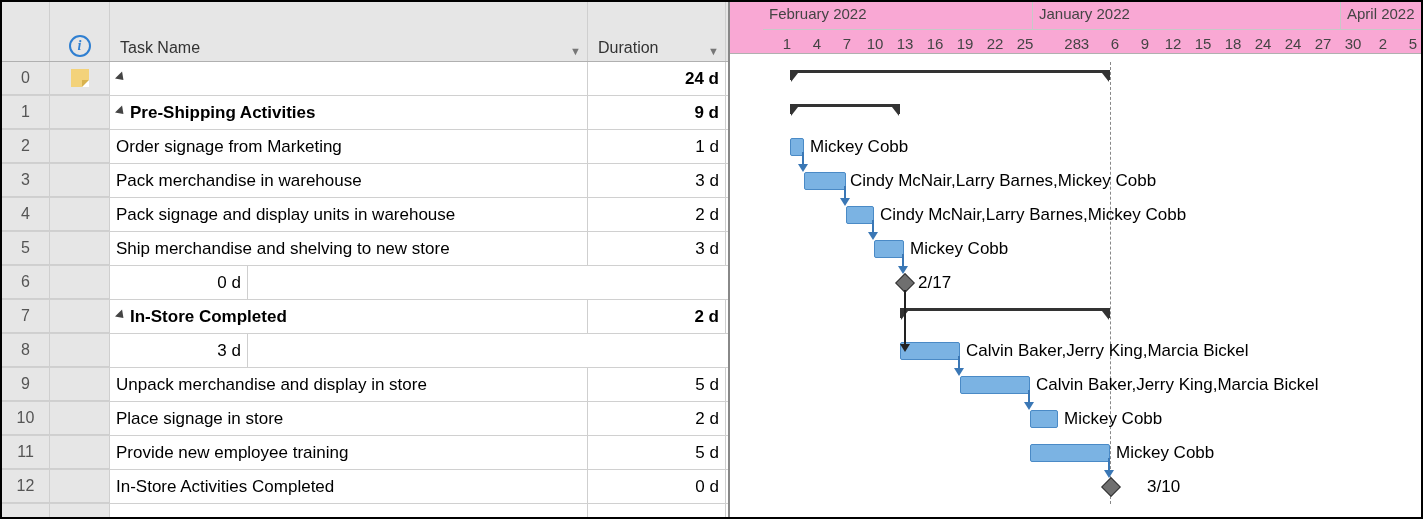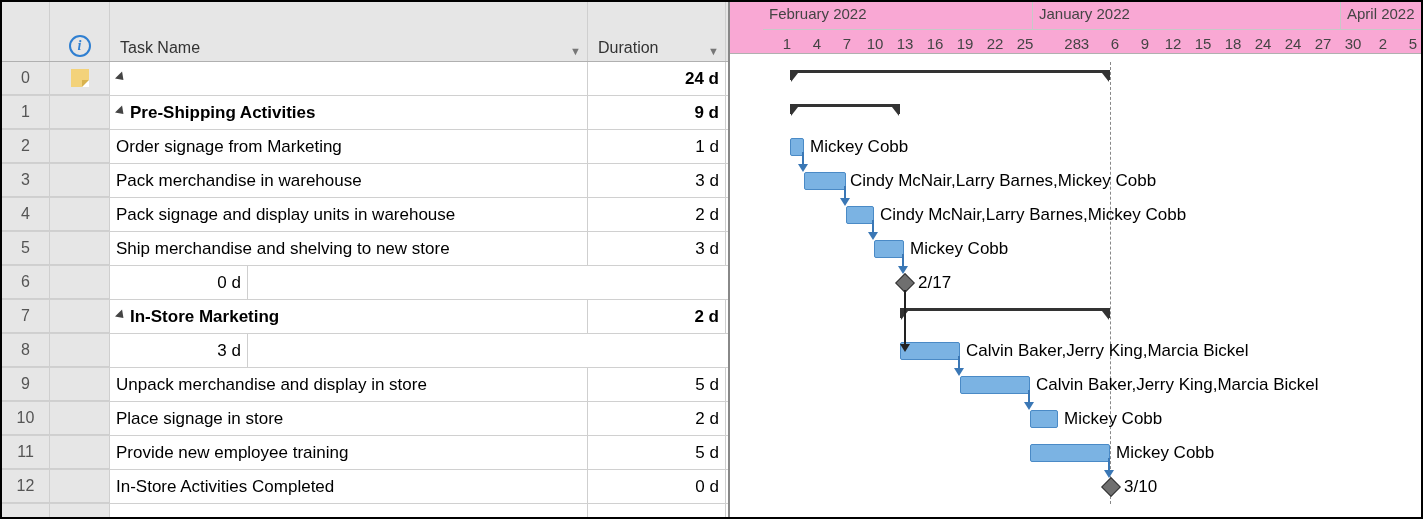--- a/index.html
+++ b/index.html
@@ -231,21 +231,21 @@
         <div class="row">
           <div class="cell col-idx">6</div>
           <div class="cell col-ind"></div>
           <div class="cell col-dur">0 d</div>
         </div>
         <div class="row">
           <div class="cell col-idx">7</div>
           <div class="cell col-ind"></div>
           <div class="cell col-task indent1">
             <span class="expander"></span>
-            <span class="bold">In-Store Marketing</span>
+            <span class="bold">In-Store Completed</span>
           </div>
           <div class="cell col-dur bold">2 d</div>
         </div>
         <div class="row">
           <div class="cell col-idx">8</div>
           <div class="cell col-ind"></div>
           <div class="cell col-dur">3 d</div>
         </div>
         <div class="row">
           <div class="cell col-idx">9</div>
@@ -338,21 +338,21 @@
         <div class="bar-label" style="left: 236px; top: 279px;">Calvin Baker,Jerry King,Marcia Bickel</div>
         <div class="bar" style="left: 230px; top: 314px; width: 70px;"></div>
         <div class="bar-label" style="left: 306px; top: 313px;">Calvin Baker,Jerry King,Marcia Bickel</div>
         <div class="bar" style="left: 300px; top: 348px; width: 28px;"></div>
         <div class="bar-label" style="left: 334px; top: 347px;">Mickey Cobb</div>
         <div class="bar" style="left: 300px; top: 382px; width: 80px;"></div>
         <div class="bar-label" style="left: 386px; top: 381px;">Mickey Cobb</div>
         <div class="milestone" style="left: 168px; top: 214px;"></div>
         <div class="bar-label" style="left: 188px; top: 211px;">2/17</div>
         <div class="milestone" style="left: 374px; top: 418px;"></div>
-        <div class="bar-label" style="left: 394px; top: 415px;">3/10</div>
+        <div class="bar-label" style="left: 417px; top: 415px;">3/10</div>
         <div class="link-arrow" style="left: 68px; top: 90px;"></div>
         <div class="link-arrow" style="left: 110px; top: 124px;"></div>
         <div class="link-arrow" style="left: 138px; top: 158px;"></div>
         <div class="link-arrow" style="left: 168px; top: 192px;"></div>
         <div class="link-arrow" style="left: 224px; top: 294px;"></div>
         <div class="link-arrow" style="left: 294px; top: 328px;"></div>
         <div class="link-arrow" style="left: 374px; top: 396px;"></div>
         <div style="position: absolute; left: 174px; top: 228px; width: 2px; height: 54px; background: rgb(34, 34, 34);"></div>
         <div class="link-arrow dark" style="left: 170px; top: 270px;"></div>
       </div>

